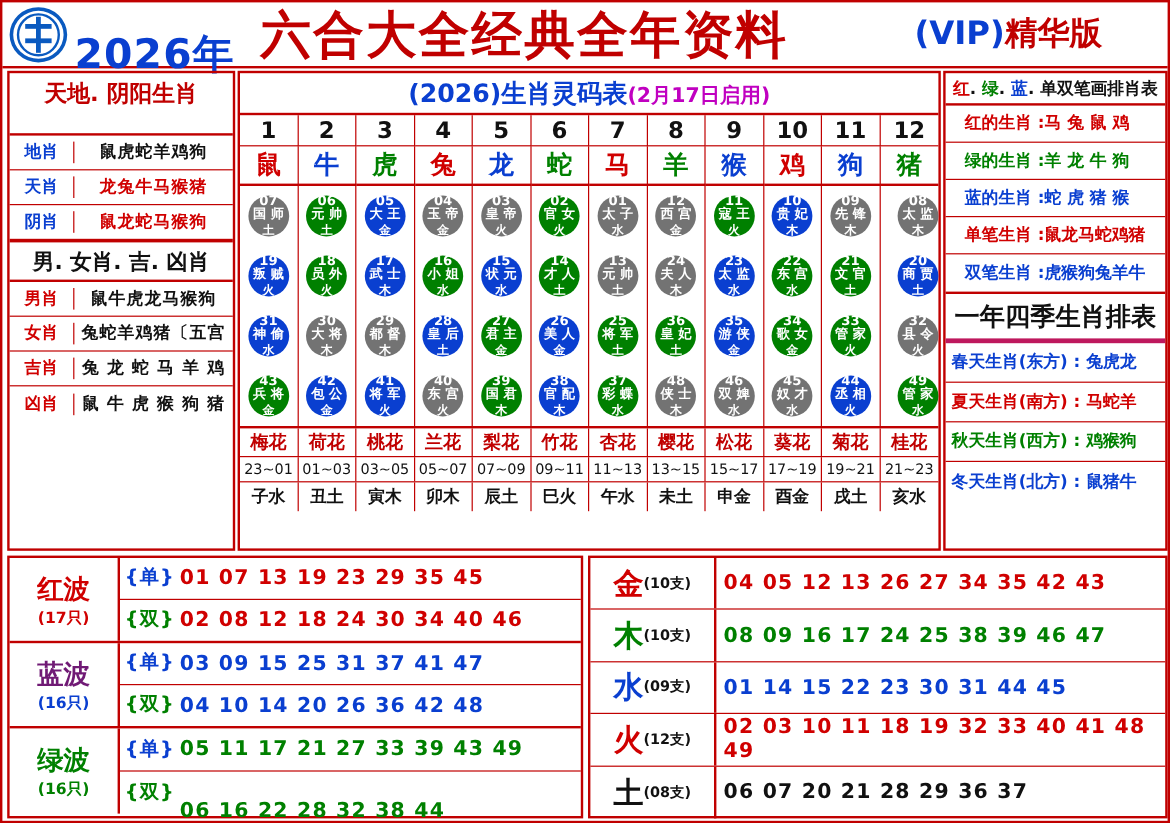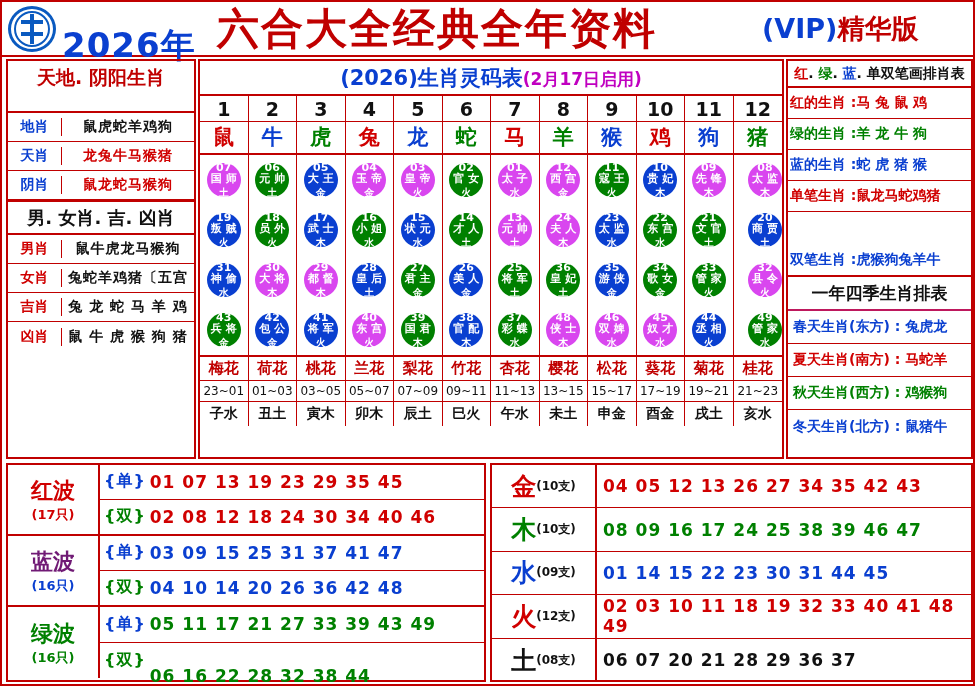--- a/index.html
+++ b/index.html
@@ -46,35 +46,35 @@
   .grid > div:last-child { border-right:none; }
   .rownum { font-size:19px; font-weight:bold; color:#111; padding:2px 0 1px; border-bottom:1px solid #c00000; }
   .rowzodiac { font-size:21px; font-weight:bold; padding:1px 0 2px; border-bottom:2px solid #c00000; }
   .ballrow { display:grid; grid-template-columns:repeat(12,1fr); height:50px; }
   .ballcell { position:relative; border-right:1px solid #c00000; display:flex; align-items:center; justify-content:center; }
   .ballcell:last-child { border-right:none;justify-content:flex-end; }
   .ball { width:34px; height:34px; border-radius:50%; color:#fff; position:relative; }
   .ball .n { position:absolute; top:-1px; left:0; width:100%; text-align:center; font-size:11px; font-weight:bold; line-height:12px;}
   .ball .w { position:absolute; top:10px; left:0; width:100%; text-align:center; font-size:11px; font-weight:bold; line-height:11px; }
   .ball .e { position:absolute; bottom:-1px; left:0; width:100%; text-align:center; font-size:10px; font-weight:bold; line-height:11px;}
-  .b-red { background:#d946ef; } .b-blue { background:#0a3fd0; } .b-green { background:#008000; }
+  .b-red { background:#737373; } .b-blue { background:#0a3fd0; } .b-green { background:#008000; }
   .flowers { display:grid; grid-template-columns:repeat(12,1fr); border-top:2px solid #c00000; }
   .flowers > div { border-right:1px solid #c00000; text-align:center; font-size:15px; font-weight:bold; color:#c00000; padding:2px 0;}
   .flowers > div:last-child { border-right:none; }
   .hours, .elems { display:grid; grid-template-columns:repeat(12,1fr); border-top:1px solid #c00000; }
   .hours > div, .elems > div { border-right:1px solid #c00000; text-align:center; font-size:12px; padding:3px 0; color:#111;}
   .hours > div:last-child, .elems > div:last-child { border-right:none; }
   .elems > div { font-size:14px; font-weight:bold; }
 
   
   .rightcol { position:absolute; left:784px; top:57px; width:187px; height:400px; border:2px solid #c00000; }
   .rc-title { text-align:center; font-size:14px; font-weight:bold; padding:4px 0 3px; border-bottom:2px solid #c00000; }
-  .rc-row { height:31px; display:flex; align-items:center; padding-left:2px; font-size:14px; font-weight:bold; border-bottom:1px solid #c00000; }
-  .rc-row:last-child { border-bottom:none;margin-top:32px; }
-  .rc-title2 { text-align:center; font-size:17px; font-weight:bold; color:#111; padding:5px 0 4px; border-top:2px solid #c00000; border-bottom:2px solid #be185d; }
+  .rc-row { height:31px; display:flex; align-items:center; padding-left:16px; font-size:14px; font-weight:bold; border-bottom:1px solid #c00000; }
+  .rc-row:last-child { border-bottom:none; }
+  .rc-title2 { text-align:center; font-size:21px; font-weight:bold; color:#111; padding:5px 0 4px; border-top:2px solid #c00000; border-bottom:4px solid #be185d; }
   .rc-row2 { height:33px; display:flex; align-items:center; padding-left:5px; font-size:14px; font-weight:bold; border-bottom:1px solid #c00000; }
   .rc-row2:last-child { border-bottom:none; }
 
   
   .waves { position:absolute; left:4px; top:461px; width:480px; height:219px; border:2px solid #c00000; }
   .wave { display:flex; height:71px; border-bottom:2px solid #c00000; }
   .wave:last-child { border-bottom:none; }
   .wave-label { width:92px; flex:none; border-right:2px solid #c00000; display:flex; flex-direction:column; align-items:center; justify-content:center; }
   .wave-label .nm { font-size:22px; font-weight:bold; }
   .wave-label .ct { font-size:13px; font-weight:bold; }

